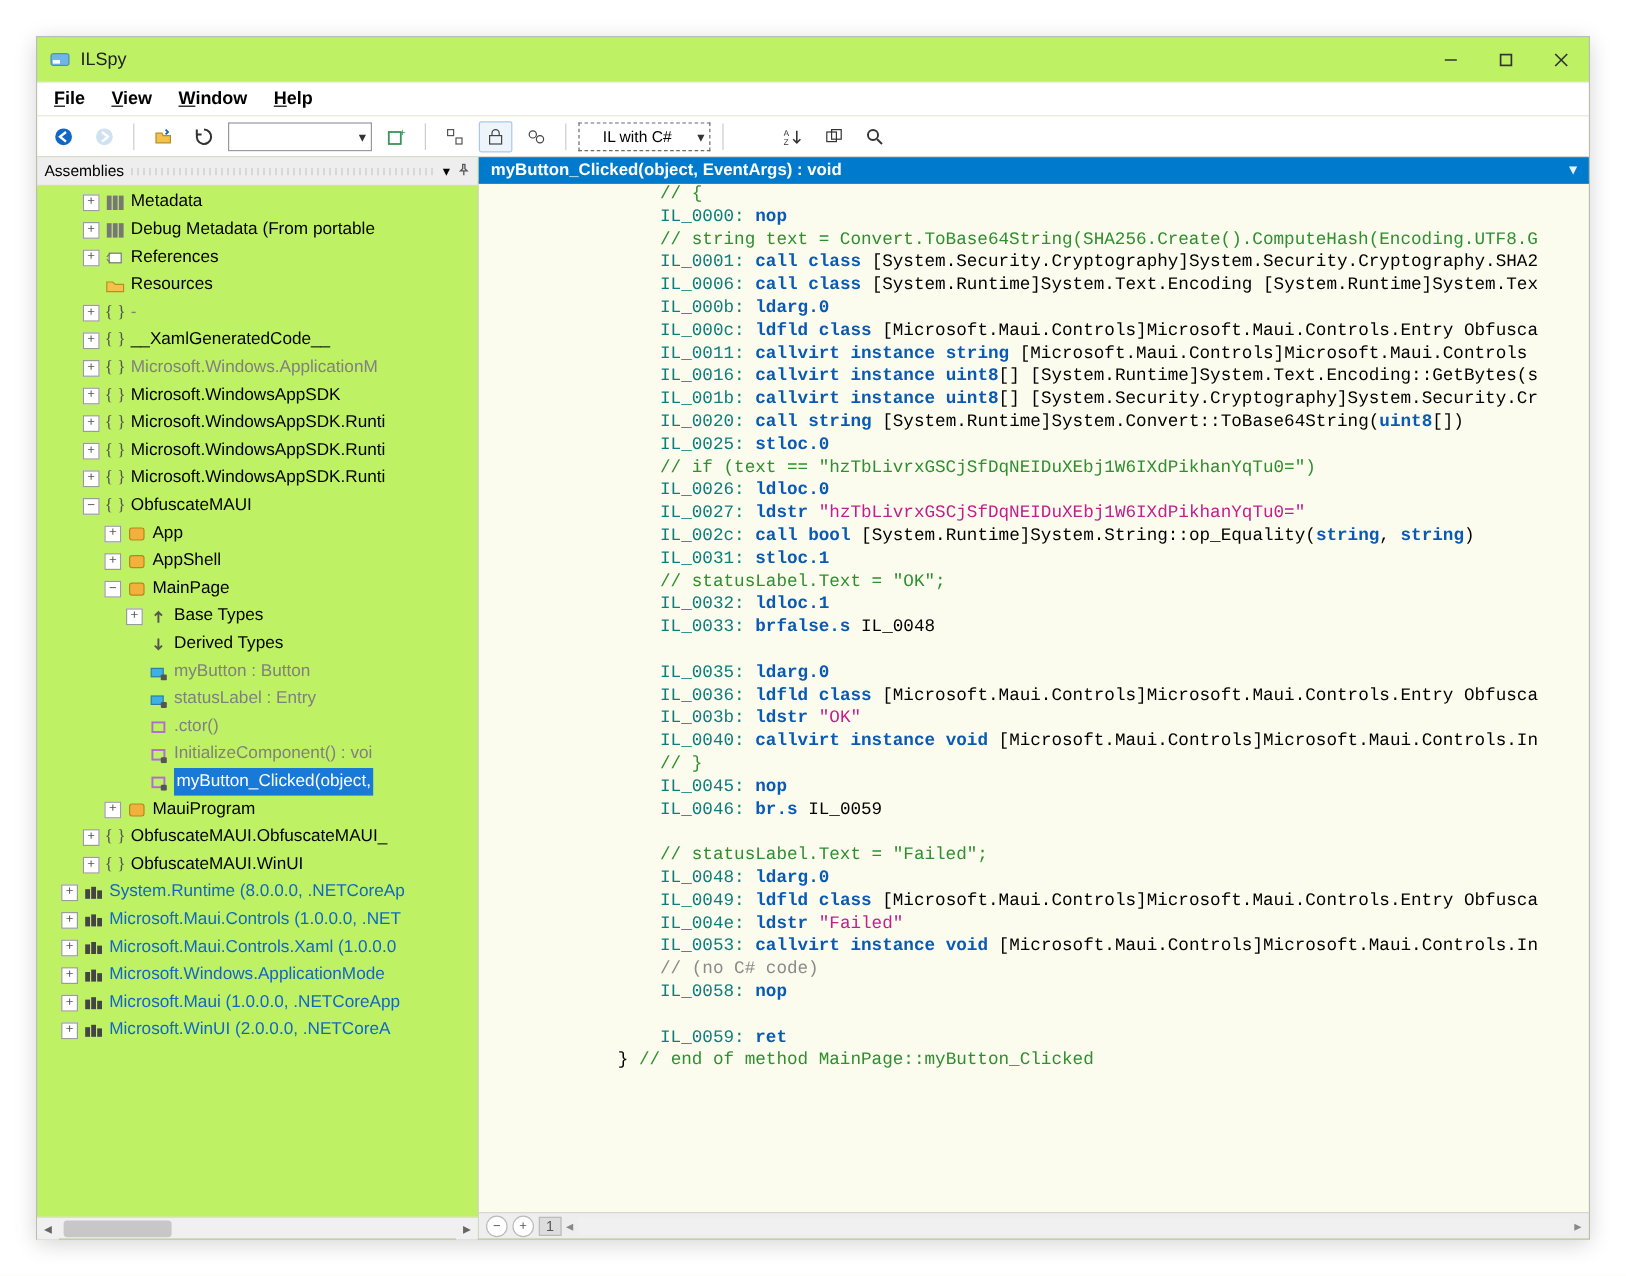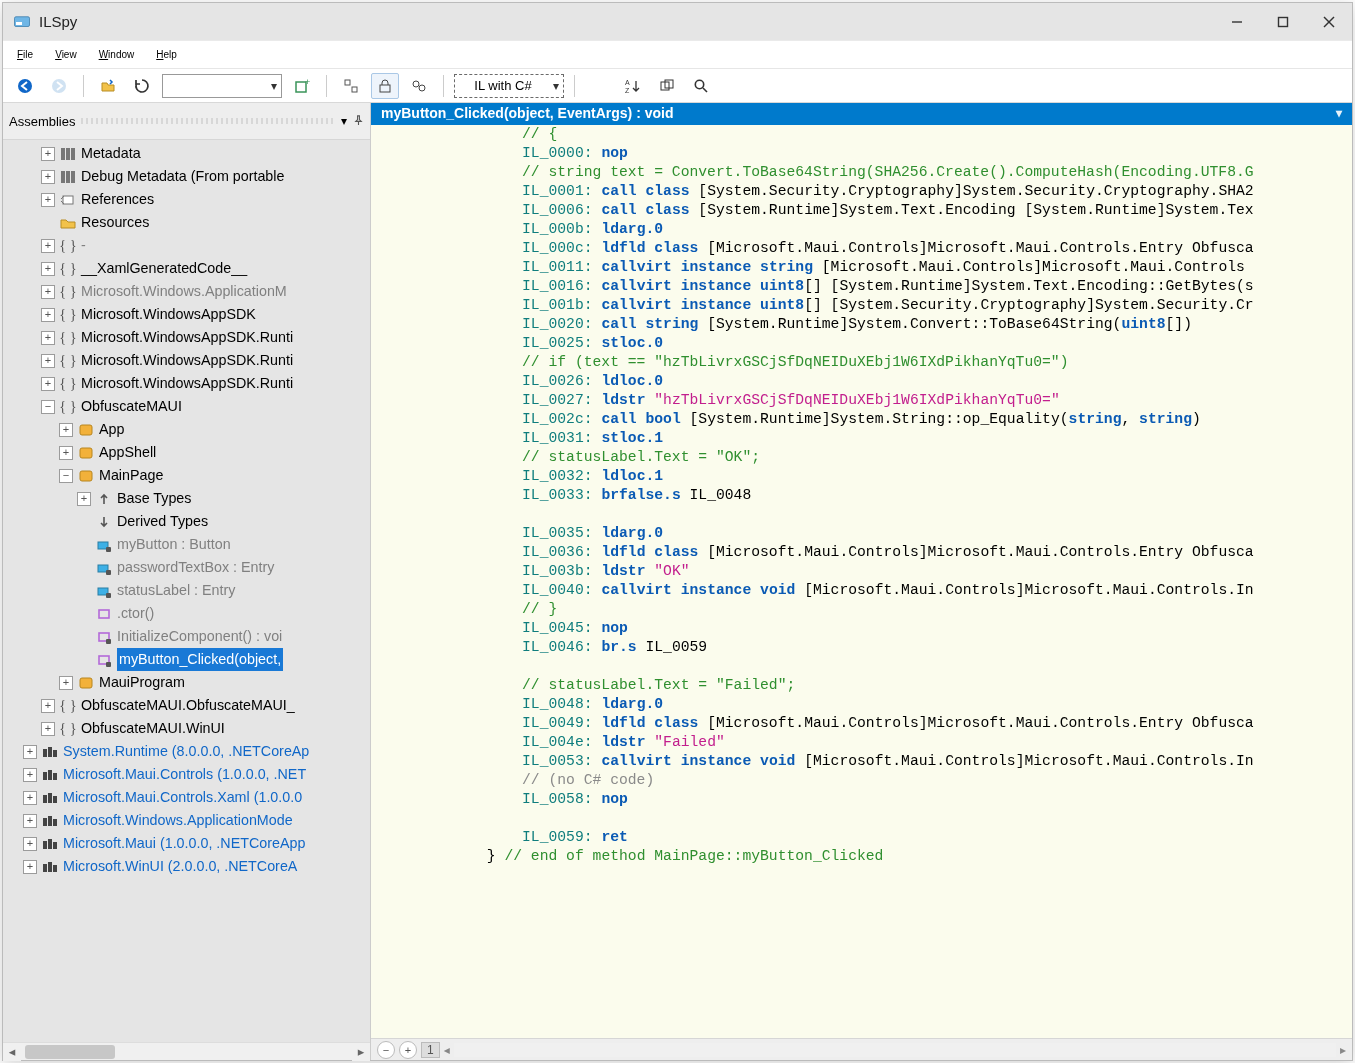--- a/index.html
+++ b/index.html
@@ -9,42 +9,42 @@
     font-size: 13px;
     background: #fff;
     color: #000;
     overflow: hidden;
   }
   .window {
     position: absolute; inset: 0;
     display: flex; flex-direction: column;
     border: 1px solid #bbb;
     box-shadow: 0 4px 18px rgba(0,0,0,0.18);
-    margin: 2px;
-    background: #e5e5e5;
+    margin: 30px;
+    background: #bef264;
   }
   
   .titlebar {
     height: 38px;
     display: flex; align-items: center;
     padding: 0 0 0 10px;
     border-bottom: 1px solid #eaeaea;
   }
   .appicon { width:18px; height:18px; margin-right:8px; display:flex; align-items:center; justify-content:center; }
   .appicon svg { width:18px; height:18px; }
   .titlebar .title { font-size: 15px; color:#222; }
   .winbtns { margin-left:auto; display:flex; }
   .winbtn { width:46px; height:36px; display:flex; align-items:center; justify-content:center; color:#333; }
   
   .menubar {
     height: 28px; display:flex; align-items:center;
     padding: 0 10px; gap: 14px; border-bottom: 1px solid #e6e6e6;
     background:#fff;
   }
-  .menuitem { font-size:10px; padding:2px 4px; cursor:default; }
+  .menuitem { font-size:15px; padding:2px 4px; cursor:default;font-weight:bold; }
   .menuitem u { text-decoration: underline; }
   
   .toolbar {
     height: 34px; display:flex; align-items:center; gap:6px;
     padding: 0 8px; border-bottom:1px solid #d8d8d8;
     background:#fff;
   }
   .tbtn {
     width:28px; height:26px;
     display:flex; align-items:center; justify-content:center;
@@ -61,21 +61,21 @@
   .combo .arrow { position:absolute; right:4px; top:4px; font-size:12px; color:#333; }
   .combo.dotted { border:1px dashed #6a6a6a; }
   
   .workspace { flex:1; display:flex; min-height:0; }
   
   .panel-left {
     width: 368px; display:flex; flex-direction:column;
     border-right:1px solid #ccc; min-height:0;
   }
   .panel-title {
-    height:37px; background:#eeeeee;
+    height:24px; background:#eeeeee;
     display:flex; align-items:center; padding:0 6px;
     border-bottom:1px solid #d6d6d6; font-size:13px;
   }
   .panel-title .filler { flex:1; height:6px; margin:0 6px;
     background: repeating-linear-gradient(90deg,#d7d7d7 0 2px, transparent 2px 5px);
   }
   .pin { width:11px; height:11px; transform:rotate(0deg); }
   .tree-wrap { flex:1; overflow:auto; position:relative; }
   .tree {
     font-size: 14.3px; line-height: 23px; padding: 2px 0 2px 2px;
@@ -477,34 +477,20 @@
               <span class="indent"></span>
               <span class="indent"></span>
               <span class="indent"></span>
               <span class="toggle blank"></span>
               <span class="nicon">
                 <svg width="16" height="14">
                   <rect x="2" y="4" width="10" height="7" fill="#3db0e6" stroke="#2a7ea3"></rect>
                   <rect x="10" y="9" width="5" height="5" rx="1" fill="#555"></rect>
                 </svg>
               </span>
-              <span class="nlabel grey">passwordTextBox : Entry</span>
-            </div>
-            <div class="node">
-              <span class="indent"></span>
-              <span class="indent"></span>
-              <span class="indent"></span>
-              <span class="indent"></span>
-              <span class="toggle blank"></span>
-              <span class="nicon">
-                <svg width="16" height="14">
-                  <rect x="2" y="4" width="10" height="7" fill="#3db0e6" stroke="#2a7ea3"></rect>
-                  <rect x="10" y="9" width="5" height="5" rx="1" fill="#555"></rect>
-                </svg>
-              </span>
               <span class="nlabel grey">statusLabel : Entry</span>
             </div>
             <div class="node">
               <span class="indent"></span>
               <span class="indent"></span>
               <span class="indent"></span>
               <span class="indent"></span>
               <span class="toggle blank"></span>
               <span class="nicon">
                 <svg width="16" height="14">

